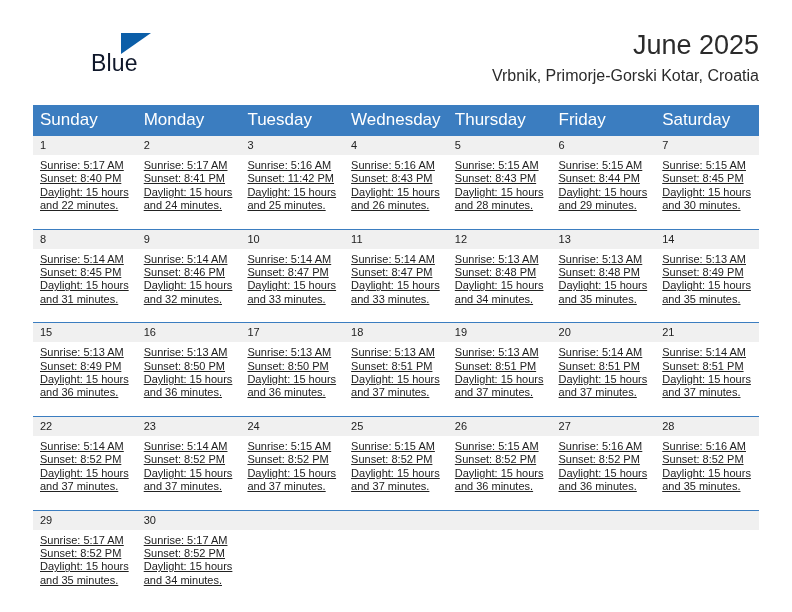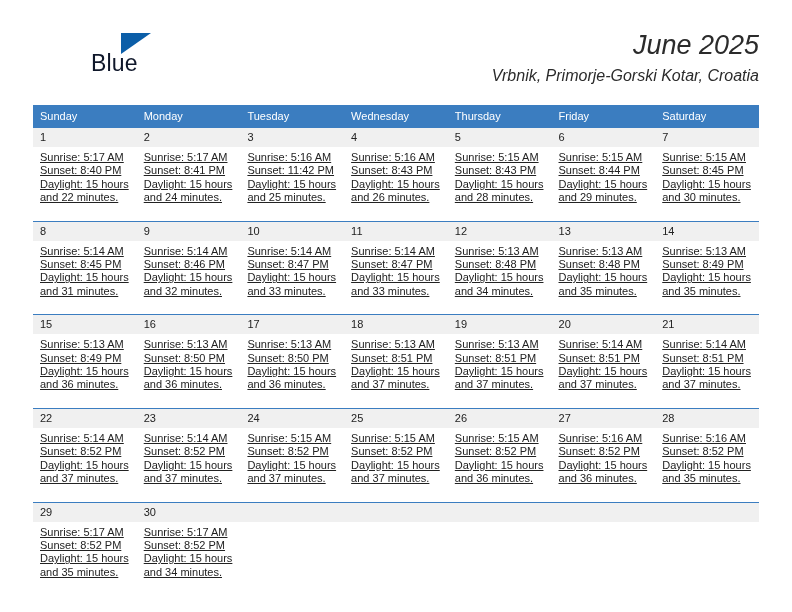--- a/index.html
+++ b/index.html
@@ -62,21 +62,20 @@
     height: 0;
     border-left: 30px solid #0b5ea8;
     border-bottom: 21px solid transparent;
   }
 
   .title-block {
     position: absolute;
     right: 0;
     top: 0;
     text-align: right;
-    font-style: italic;
   }
   .cal-title {
     font-size: 27px;
     line-height: 34px;
     color: #2b2b2b;
     white-space: nowrap;
   }
   .cal-subtitle {
     margin-top: 5px;
     font-size: 16px;
@@ -90,21 +89,21 @@
     position: absolute;
     left: 33px;
     top: 105px;
     width: 726px;
     border-collapse: collapse;
     table-layout: fixed;
   }
   .calendar th {
     background: #3b7dc0;
     color: #ffffff;
-    font-size: 11px;
+    font-size: 17px;
     font-weight: normal;
     text-align: left;
     padding: 5px 0 5px 7px;
     height: 12px;
     border: none;
   }
   .calendar td {
     vertical-align: top;
     padding: 0;
     border: none;

